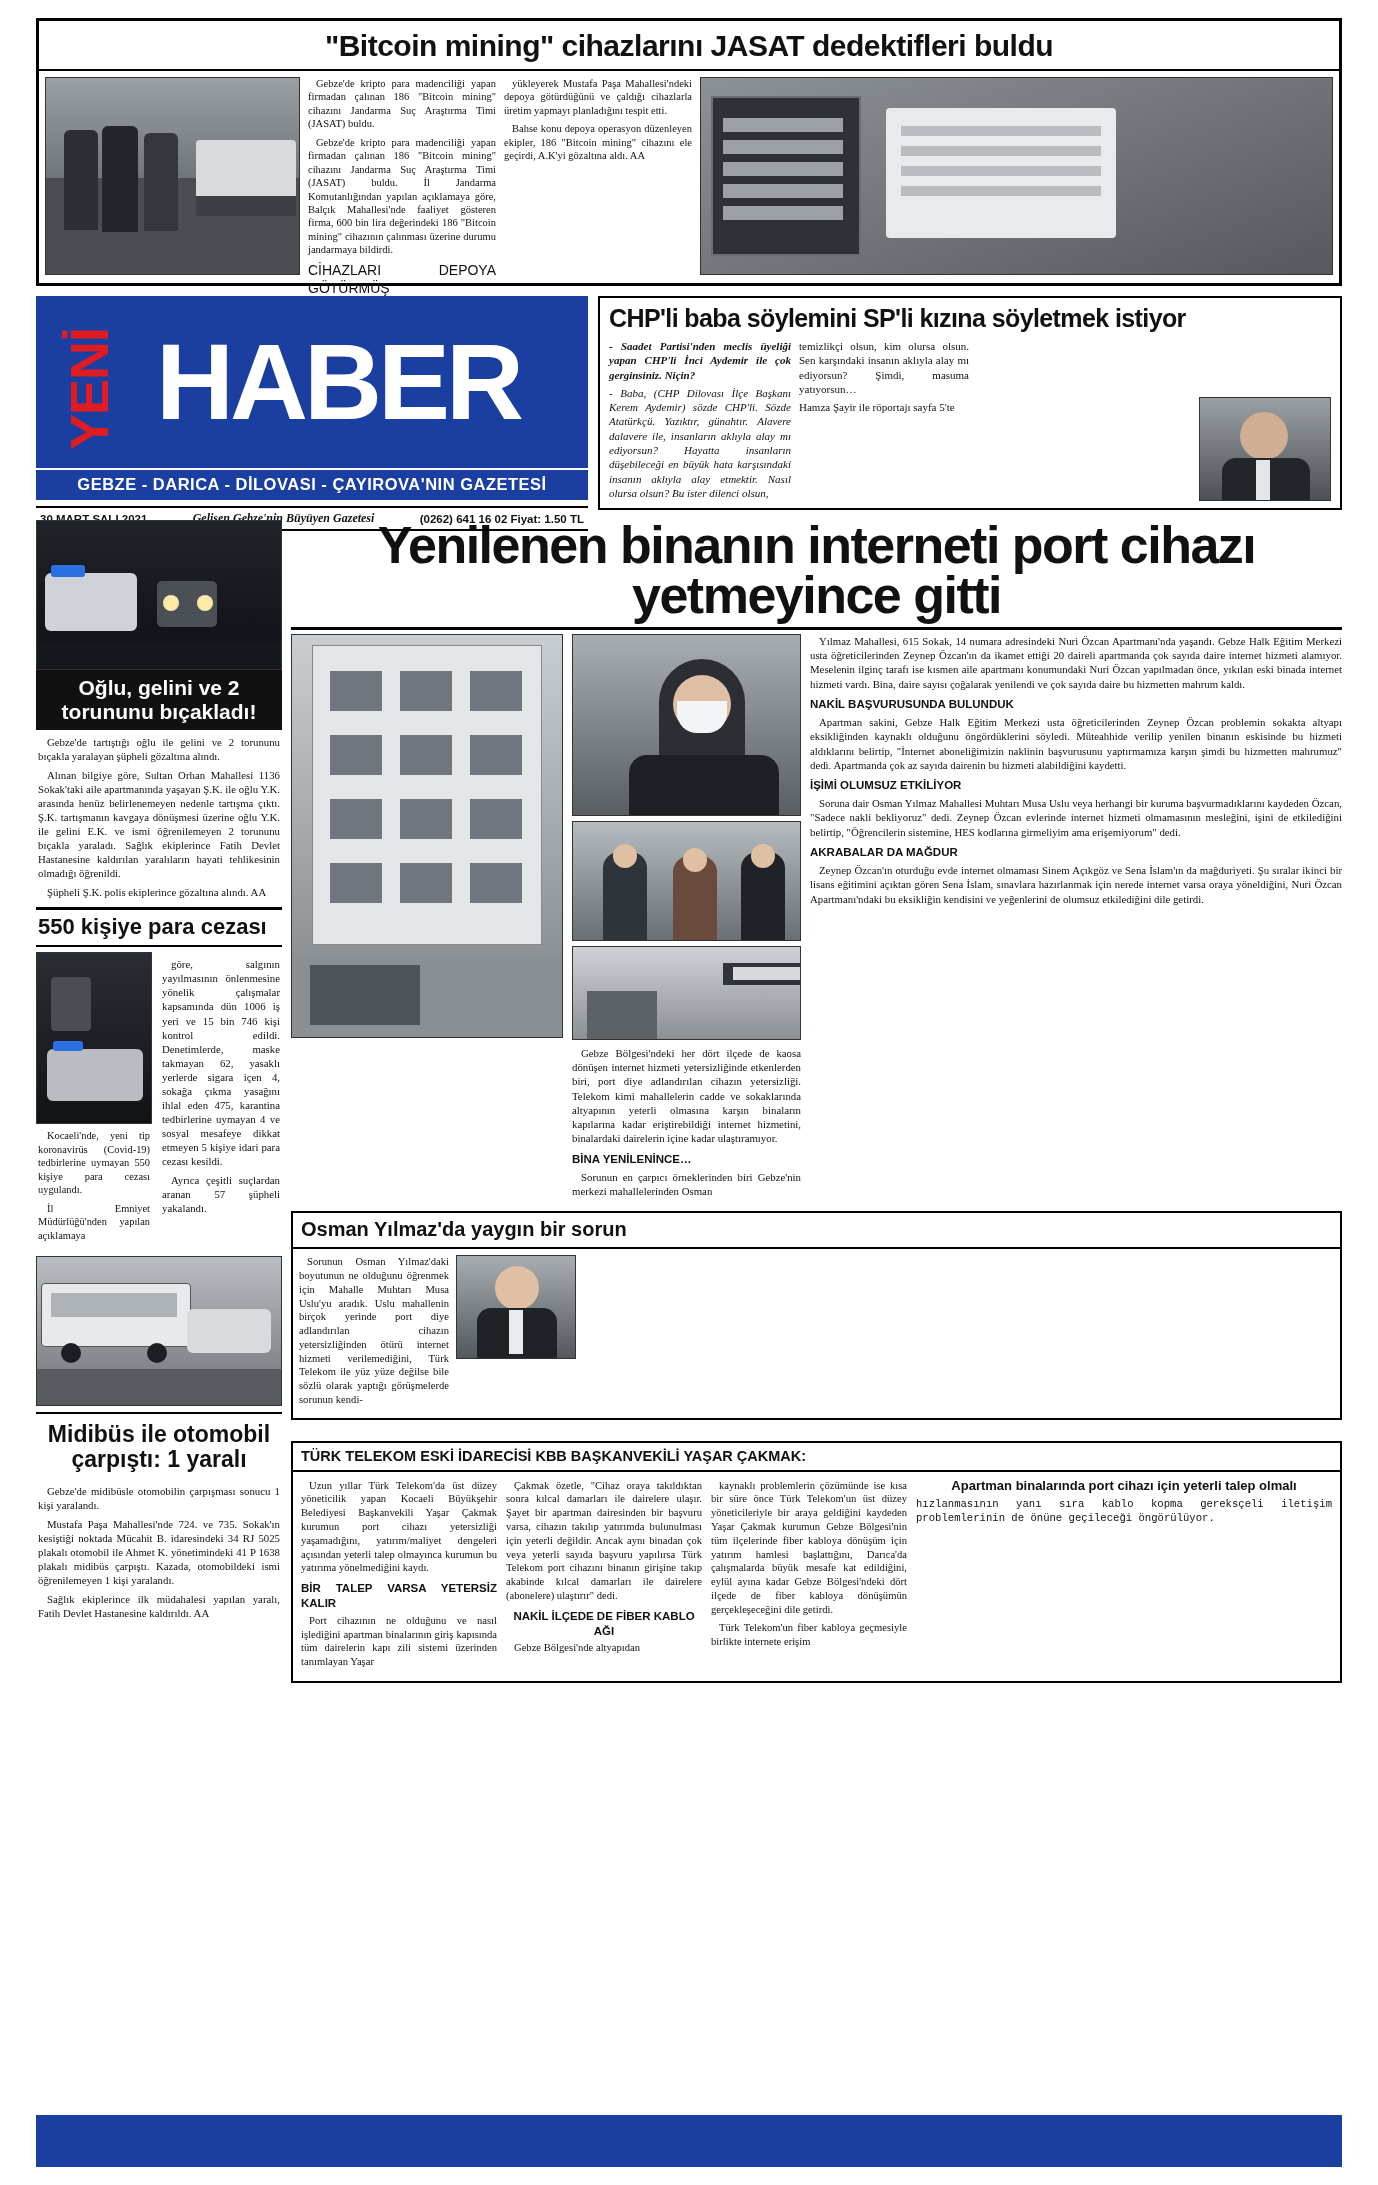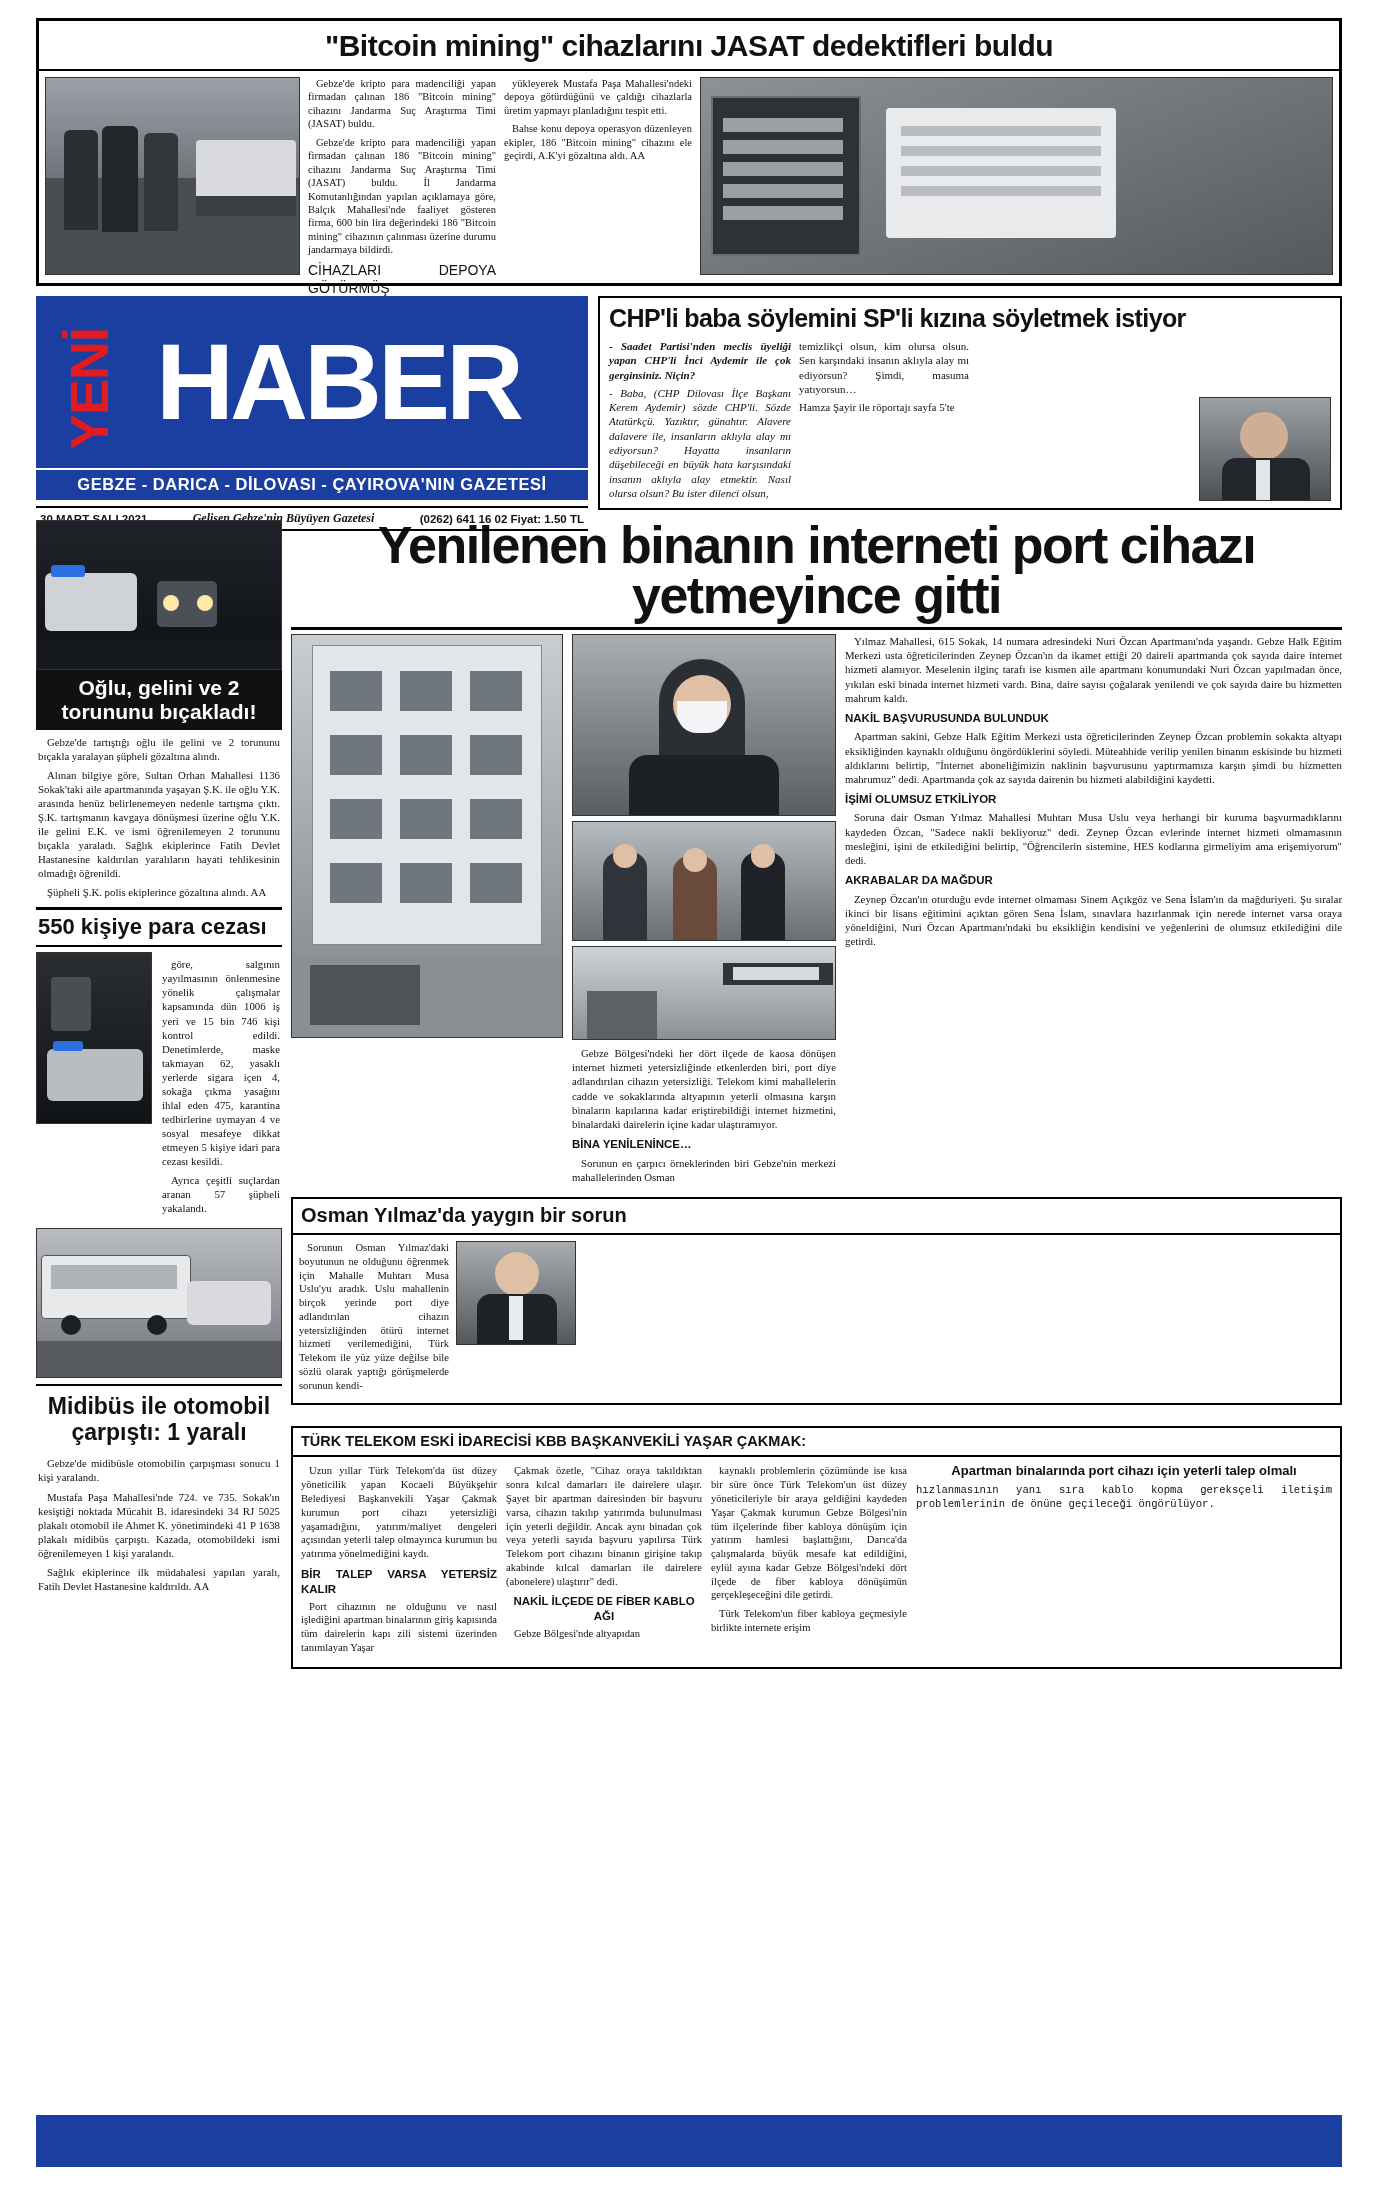--- a/index.html
+++ b/index.html
@@ -233,21 +233,21 @@
     text-align:center;
     border-bottom:3px solid #000;
     padding-bottom:6px;
   }
   .main-row { display:flex; gap:9px; margin-top:4px; }
   .main-photo {
     width:272px; height:404px;
     background:#6d7175; border:1px solid #333;
     position:relative; overflow:hidden;
   }
-  .mid-col { width:264px; }
+  .mid-col { width:229px; }
   .mid-photos { display:flex; flex-direction:column; gap:5px;}
   .mp { background:#63676b; border:1px solid #333; position:relative; overflow:hidden;}
   .right-col { flex:1; font-size:10.8px; line-height:1.32; text-align:justify;}
   .right-col p { margin:0 0 6px 0; text-indent:9px; }
   .sub-h {
     font-family:"Liberation Sans", sans-serif;
     font-weight:bold;
     font-size:11.5px;
     text-indent:0 !important;
     margin:6px 0 3px 0;
@@ -400,20 +400,24 @@
       </div>
 
       <div class="hl-head">550 kişiye para cezası</div>
       <div style="display:flex;gap:8px;margin-top:5px;">
         <div style="width:116px">
           <div style="width:116px;height:172px;background:#3e4247;border:1px solid #333;position:relative;overflow:hidden;">
             <div class="ph" style="inset:0;background:linear-gradient(180deg,#2a2e33,#101316);"></div>
             <div class="ph" style="left:10px;top:96px;width:96px;height:52px;background:#b9bdc1;border-radius:6px;"></div>
             <div class="ph" style="left:16px;top:88px;width:30px;height:10px;background:#2b6fe0;border-radius:3px;"></div>
             <div class="ph" style="left:14px;top:24px;width:40px;height:54px;background:#4a4e53;border-radius:4px;"></div>
+          </div>
+          <div class="body-text" style="font-size:10.4px">
+            <p>Kocaeli'nde, yeni tip koronavirüs (Covid-19) tedbirlerine uymayan 550 kişiye para cezası uygulandı.</p>
+            <p>İl Emniyet Müdürlüğü'nden yapılan açıklamaya</p>
           </div>
         </div>
         <div style="flex:1" class="body-text">
           <p>göre, salgının yayılmasının önlenmesine yönelik çalışmalar kapsamında dün 1006 iş yeri ve 15 bin 746 kişi kontrol edildi. Denetimlerde, maske takmayan 62, yasaklı yerlerde sigara içen 4, sokağa çıkma yasağını ihlal eden 475, karantina tedbirlerine uymayan 4 ve sosyal mesafeye dikkat etmeyen 5 kişiye idari para cezası kesildi.</p>
           <p>Ayrıca çeşitli suçlardan aranan 57 şüpheli yakalandı.</p>
         </div>
       </div>
 
       <div class="photo-mid">
         <div class="ph" style="inset:0;background:linear-gradient(180deg,#b9bdc1,#70747a);"></div>

